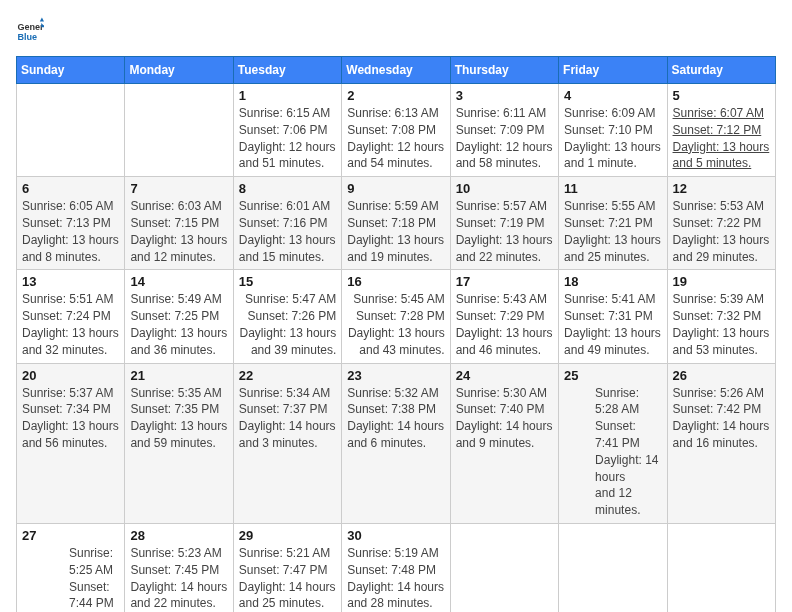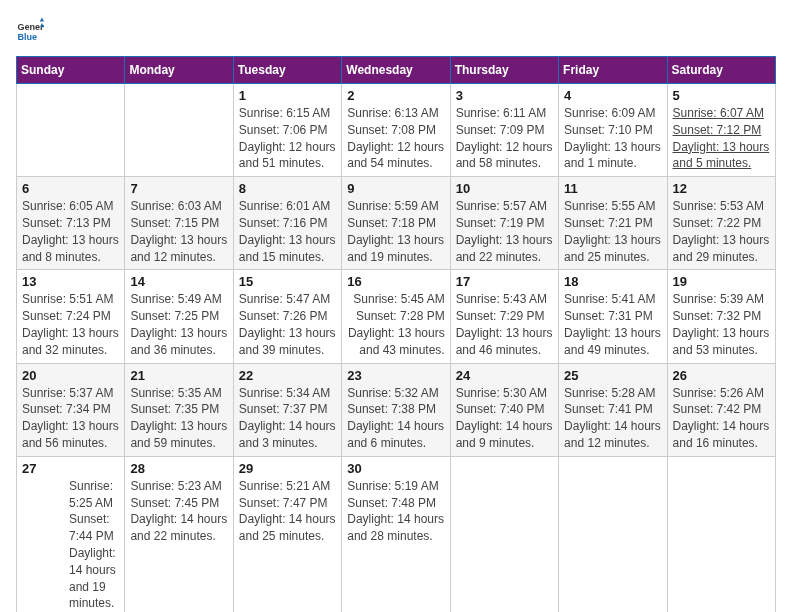--- a/index.html
+++ b/index.html
@@ -22,21 +22,21 @@
       gap: 4px;
     }
     .logo-icon {
       width: 28px; height: 28px;
     }
     .title-block { text-align: right; }
     .month-year { font-size: 32px; color: #1a1a1a; font-weight: 300; }
     .location { font-size: 14px; color: #333; margin-top: 2px; }
     .calendar { width: 100%; border-collapse: collapse; }
     .calendar th {
-      background: #701a75;
+      background: #3b82f6;
       color: #fff;
       font-size: 12px;
       font-weight: bold;
       padding: 6px 4px;
       text-align: left;
       border: 1px solid #1a6db5;
     }
     .calendar td {
       border: 1px solid #ccc;
       vertical-align: top;
@@ -184,21 +184,21 @@
         </td>
         <td>
           <div class="day-number">14</div>
           <div class="day-info" style="white-space: pre-line;">Sunrise: 5:49 AM
 Sunset: 7:25 PM
 Daylight: 13 hours
 and 36 minutes.</div>
         </td>
         <td>
           <div class="day-number">15</div>
-          <div class="day-info" style="white-space: pre-line;">Sunrise: 5:47 AM
+          <div class="day-info" style="white-space: pre-line; text-align: right;">Sunrise: 5:47 AM
 Sunset: 7:26 PM
 Daylight: 13 hours
 and 39 minutes.</div>
         </td>
         <td>
           <div class="day-number">16</div>
           <div class="day-info" style="white-space: pre-line; text-align: right;">Sunrise: 5:45 AM
 Sunset: 7:28 PM
 Daylight: 13 hours
 and 43 minutes.</div>
@@ -256,21 +256,21 @@
         </td>
         <td>
           <div class="day-number">24</div>
           <div class="day-info" style="white-space: pre-line;">Sunrise: 5:30 AM
 Sunset: 7:40 PM
 Daylight: 14 hours
 and 9 minutes.</div>
         </td>
         <td>
           <div class="day-number">25</div>
-          <div class="day-info" style="white-space: pre-line;">Sunrise: 5:28 AM
+          <div class="day-info" style="white-space: pre-line; margin-left: 31px;">Sunrise: 5:28 AM
 Sunset: 7:41 PM
 Daylight: 14 hours
 and 12 minutes.</div>
         </td>
         <td>
           <div class="day-number">26</div>
           <div class="day-info" style="white-space: pre-line;">Sunrise: 5:26 AM
 Sunset: 7:42 PM
 Daylight: 14 hours
 and 16 minutes.</div>

